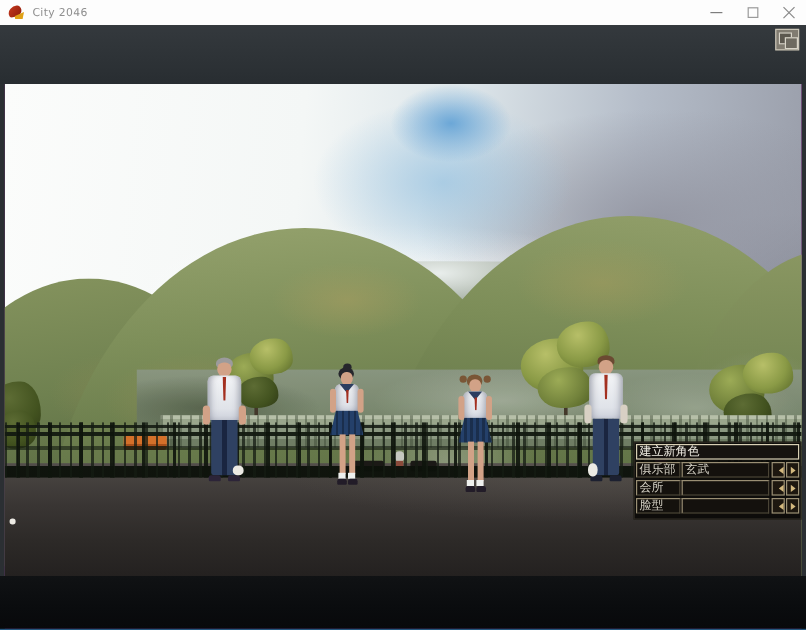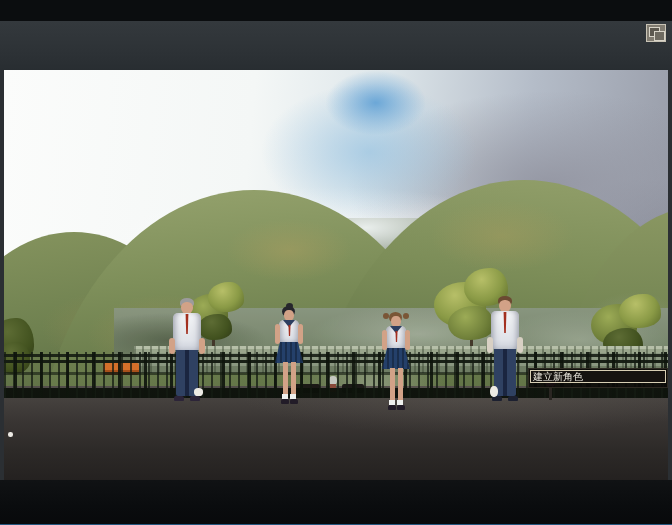--- a/index.html
+++ b/index.html
@@ -158,20 +158,38 @@
 
   
   .bottombar{position:absolute;left:0;top:480px;width:672px;height:45px;
     background:linear-gradient(180deg,#101214,#0a0c0e 60%,#08090b);border-bottom:1px solid #25577f;}
 </style>
 </head>
 <body>
 
 <div class="window">
 
+  <div class="titlebar">
+    <span class="app-icon">
+        <span class="r"></span>
+        <span class="y"></span>
+      </span>
+    <span class="win-title">City 2046</span>
+    <div class="win-controls">
+      <div class="win-btn">
+          <span class="glyph-min"></span>
+        </div>
+      <div class="win-btn">
+          <span class="glyph-max"></span>
+        </div>
+      <div class="win-btn">
+          <span class="glyph-close"></span>
+        </div>
+    </div>
+  </div>
 
   <div class="chrome-strip">
     <span class="cascade-icon"></span>
   </div>
 
   <div class="stage">
     <div class="viewport">
 
       <div class="sky"></div>
       <div class="valley"></div>
@@ -281,22 +299,58 @@
         <i class="shoe" style="left:24px;top:100px;width:10px;height:5px;background:#1c2030;"></i>
       </div>
 
       <div class="litter" style="left:190px;top:318px;width:9px;height:8px;"></div>
       <div class="litter" style="left:486px;top:316px;width:8px;height:11px;"></div>
       <div class="litter" style="left:4px;top:362px;width:5px;height:5px;"></div>
 
       <div class="dialog">
         <div class="dlg-title">建立新角色</div>
 
-
-
+        <div class="dlg-row">
+          <span class="dlg-box dlg-label">俱乐部</span>
+          <span class="dlg-box dlg-value">玄武</span>
+          <span class="arrows">
+            <span class="arrow-btn">
+                <span class="tri tri-l"></span>
+              </span>
+            <span class="arrow-btn">
+                <span class="tri tri-r"></span>
+              </span>
+          </span>
+        </div>
+
+        <div class="dlg-row">
+          <span class="dlg-box dlg-label">会所</span>
+          <span class="dlg-box dlg-value"></span>
+          <span class="arrows">
+            <span class="arrow-btn">
+                <span class="tri tri-l"></span>
+              </span>
+            <span class="arrow-btn">
+                <span class="tri tri-r"></span>
+              </span>
+          </span>
+        </div>
+
+        <div class="dlg-row">
+          <span class="dlg-box dlg-label">脸型</span>
+          <span class="dlg-box dlg-value"></span>
+          <span class="arrows">
+            <span class="arrow-btn">
+                <span class="tri tri-l"></span>
+              </span>
+            <span class="arrow-btn">
+                <span class="tri tri-r"></span>
+              </span>
+          </span>
+        </div>
 
 
 
       </div>
 
     </div>
   </div>
 
   <div class="bottombar"></div>
 

